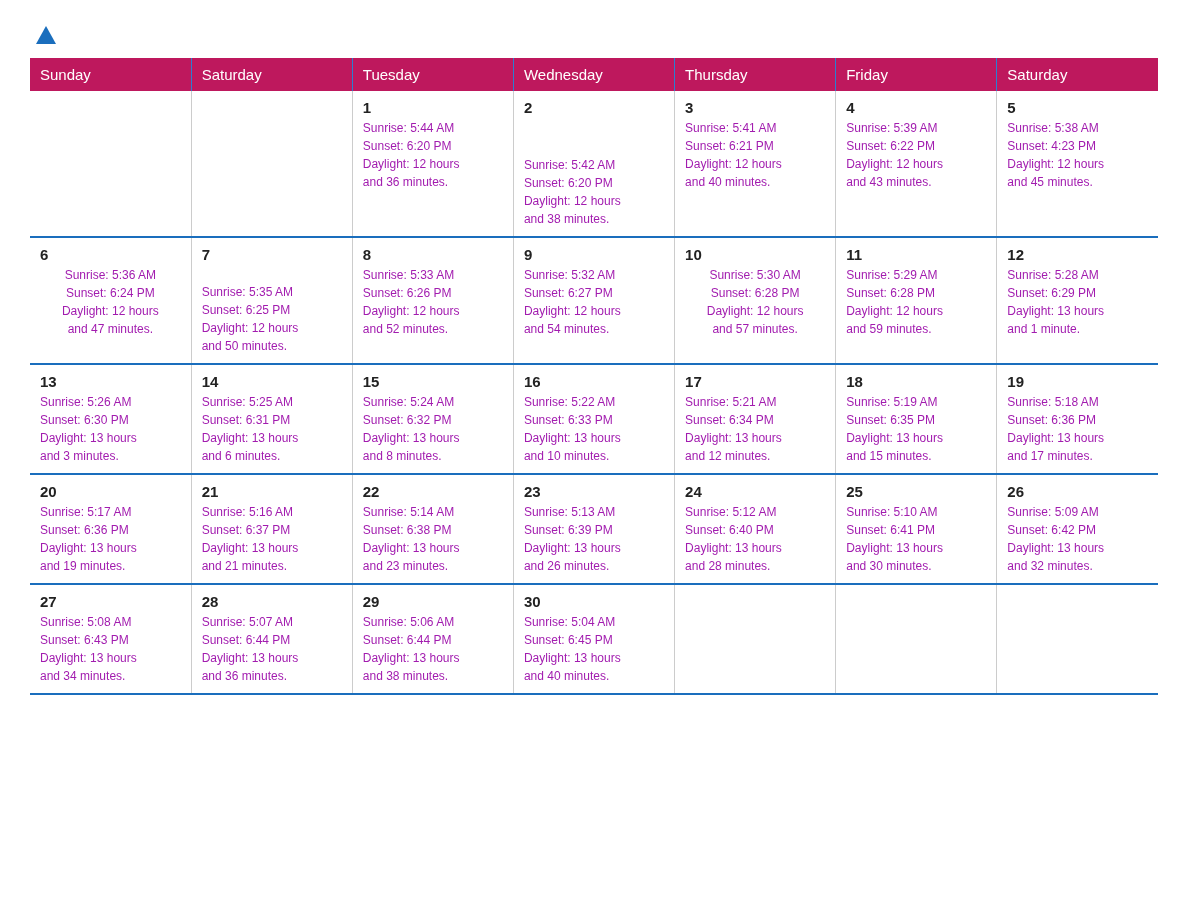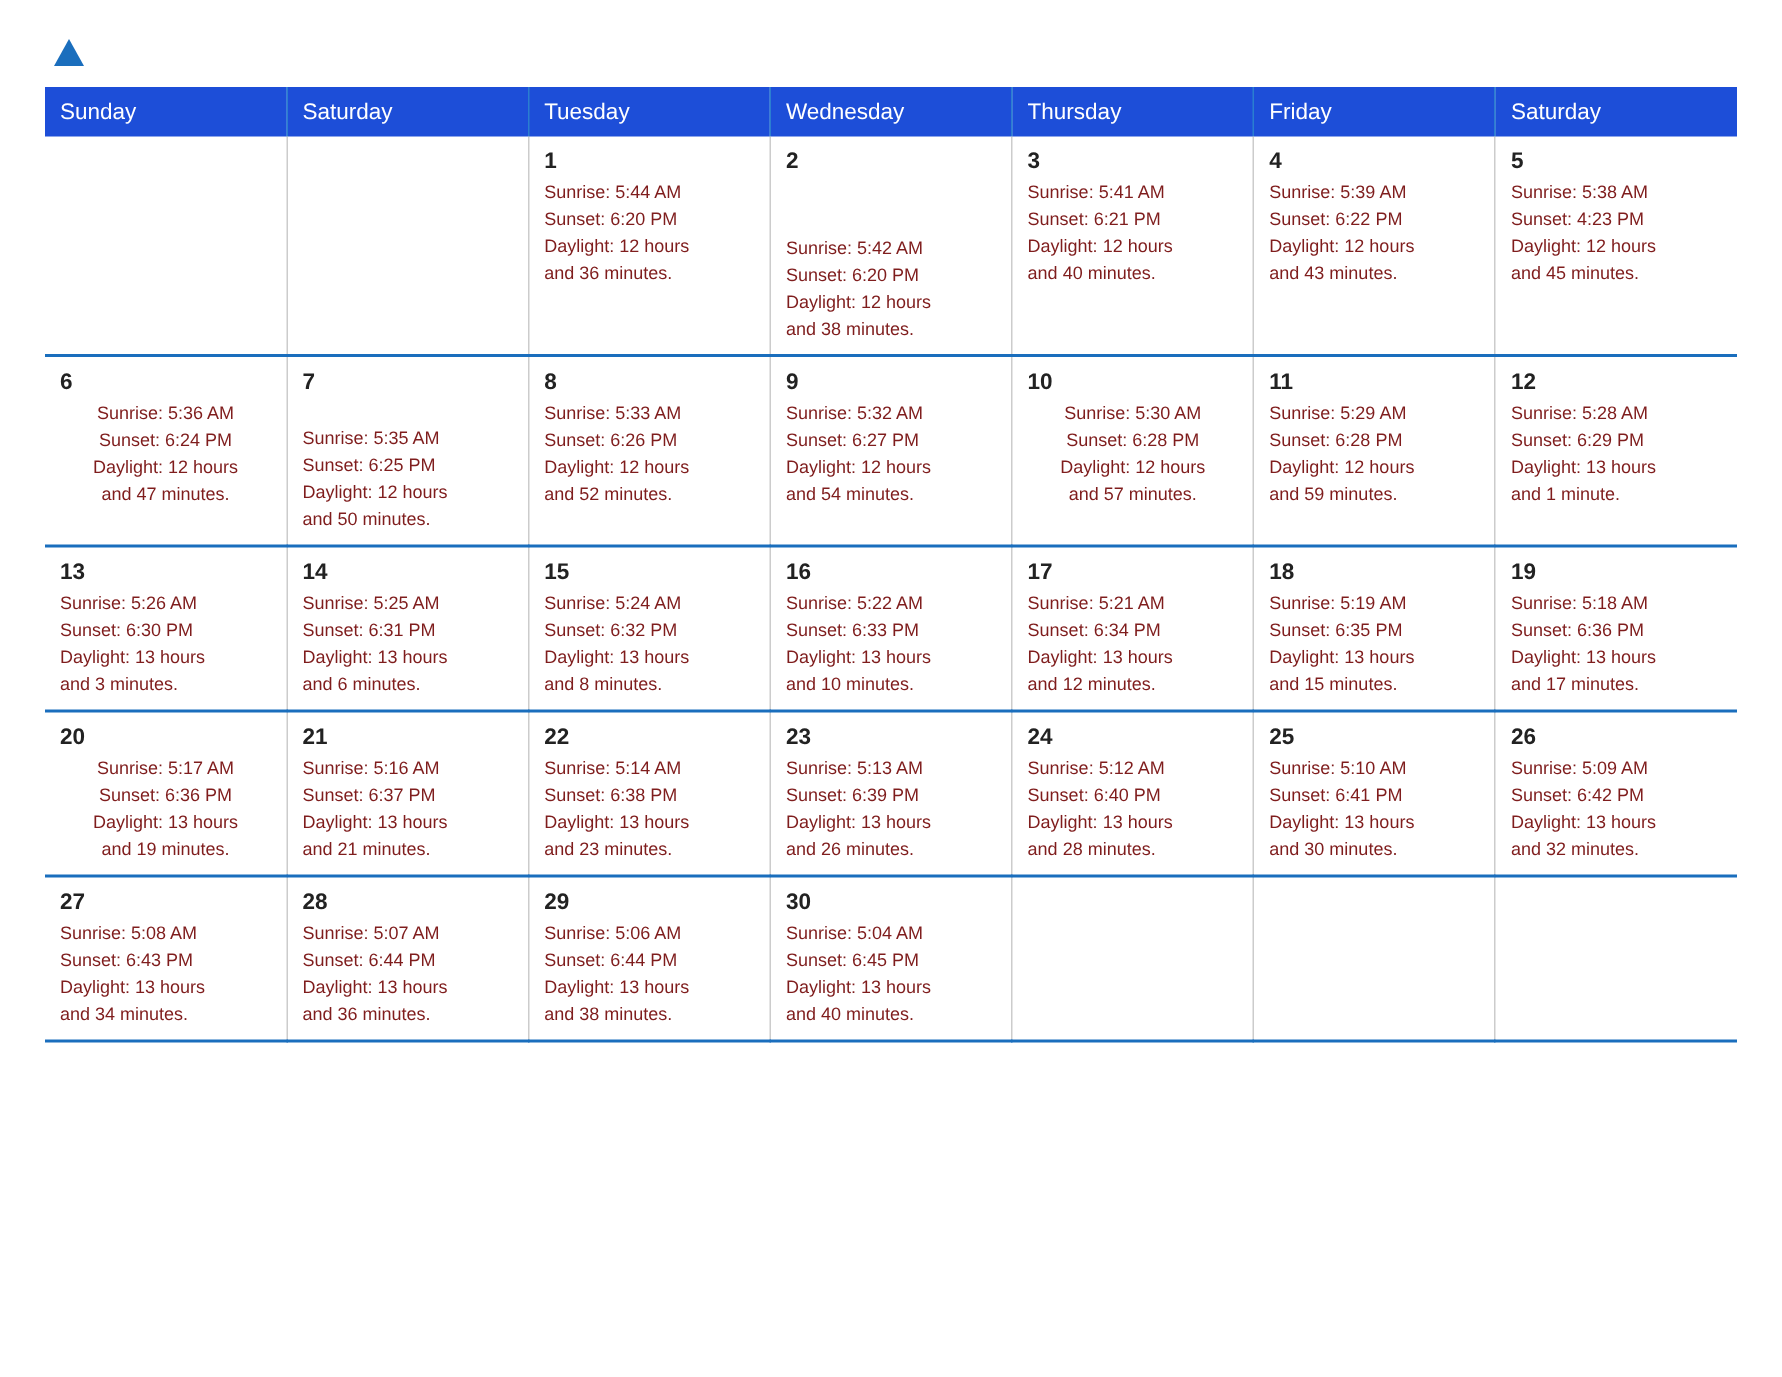--- a/index.html
+++ b/index.html
@@ -34,21 +34,21 @@
       font-size: 22px;
       color: #333;
       font-weight: normal;
     }
     table {
       width: 100%;
       border-collapse: collapse;
       margin-top: 10px;
     }
     thead tr {
-      background-color: #1d4ed8;
+      background-color: #be185d;
     }
     thead th {
       color: #fff;
       text-align: left;
       padding: 8px 10px;
       font-size: 15px;
       font-weight: normal;
       border-right: 1px solid #2a7ed0;
     }
     thead th:last-child {
@@ -71,21 +71,21 @@
     }
     .day-number {
       font-size: 15px;
       font-weight: bold;
       color: #222;
       display: block;
       margin-bottom: 3px;
     }
     .day-info {
       font-size: 12px;
-      color: #7f1d1d;
+      color: #a21caf;
       line-height: 1.5;
     }
     .logo-wrapper {
       display: flex;
       flex-direction: column;
       align-items: flex-start;
     }
     .logo-line1 {
       display: flex;
       align-items: center;
@@ -268,21 +268,21 @@
           <span class="day-number">19</span>
           <div class="day-info" style="white-space: pre-line;">Sunrise: 5:18 AM
 Sunset: 6:36 PM
 Daylight: 13 hours
 and 17 minutes.</div>
         </td>
       </tr>
       <tr>
         <td>
           <span class="day-number">20</span>
-          <div class="day-info" style="white-space: pre-line; text-align: center;">Sunrise: 5:17 AM
+          <div class="day-info" style="white-space: pre-line;">Sunrise: 5:17 AM
 Sunset: 6:36 PM
 Daylight: 13 hours
 and 19 minutes.</div>
         </td>
         <td>
           <span class="day-number">21</span>
           <div class="day-info" style="white-space: pre-line;">Sunrise: 5:16 AM
 Sunset: 6:37 PM
 Daylight: 13 hours
 and 21 minutes.</div>

